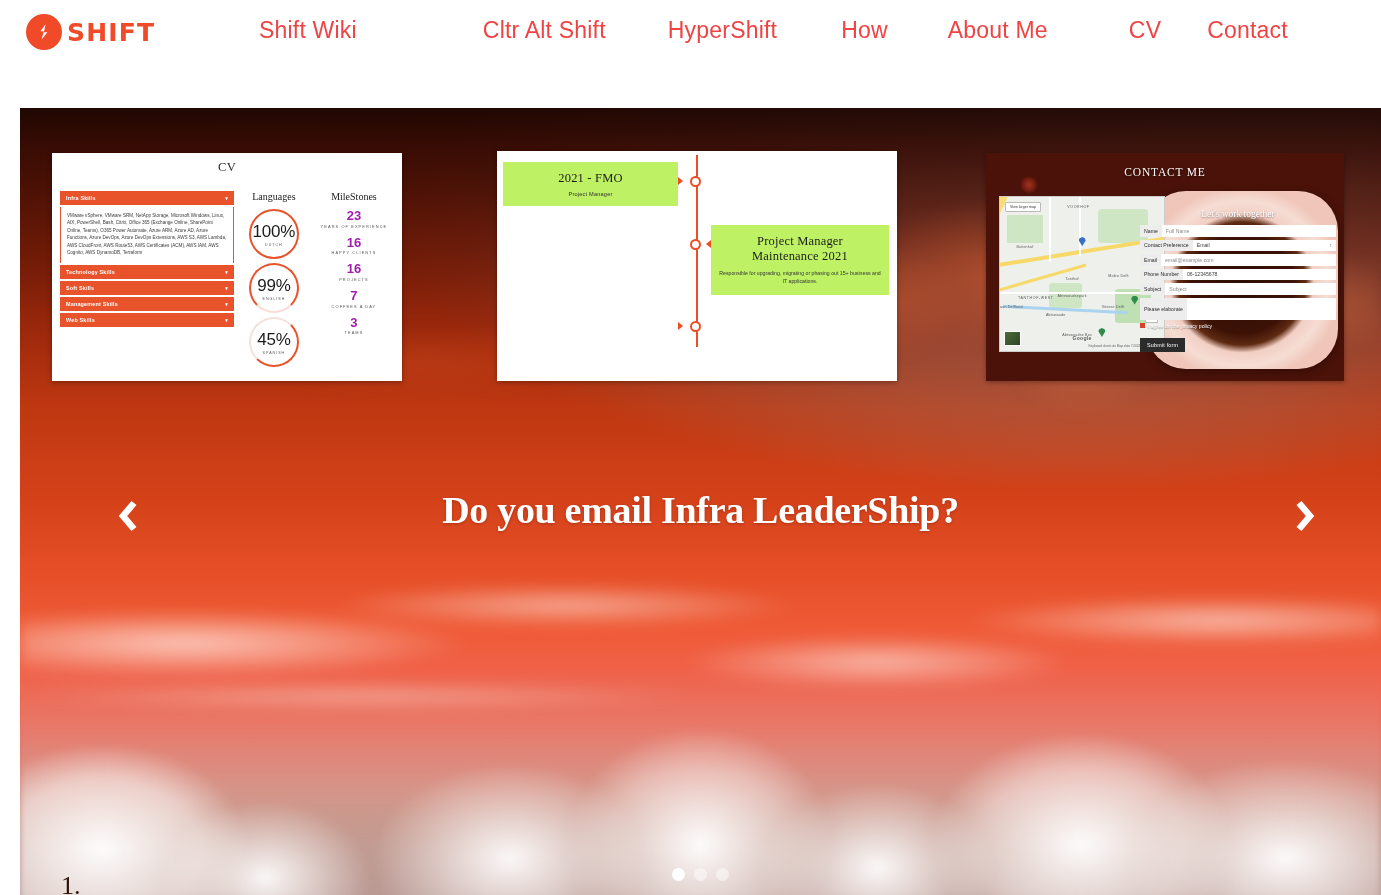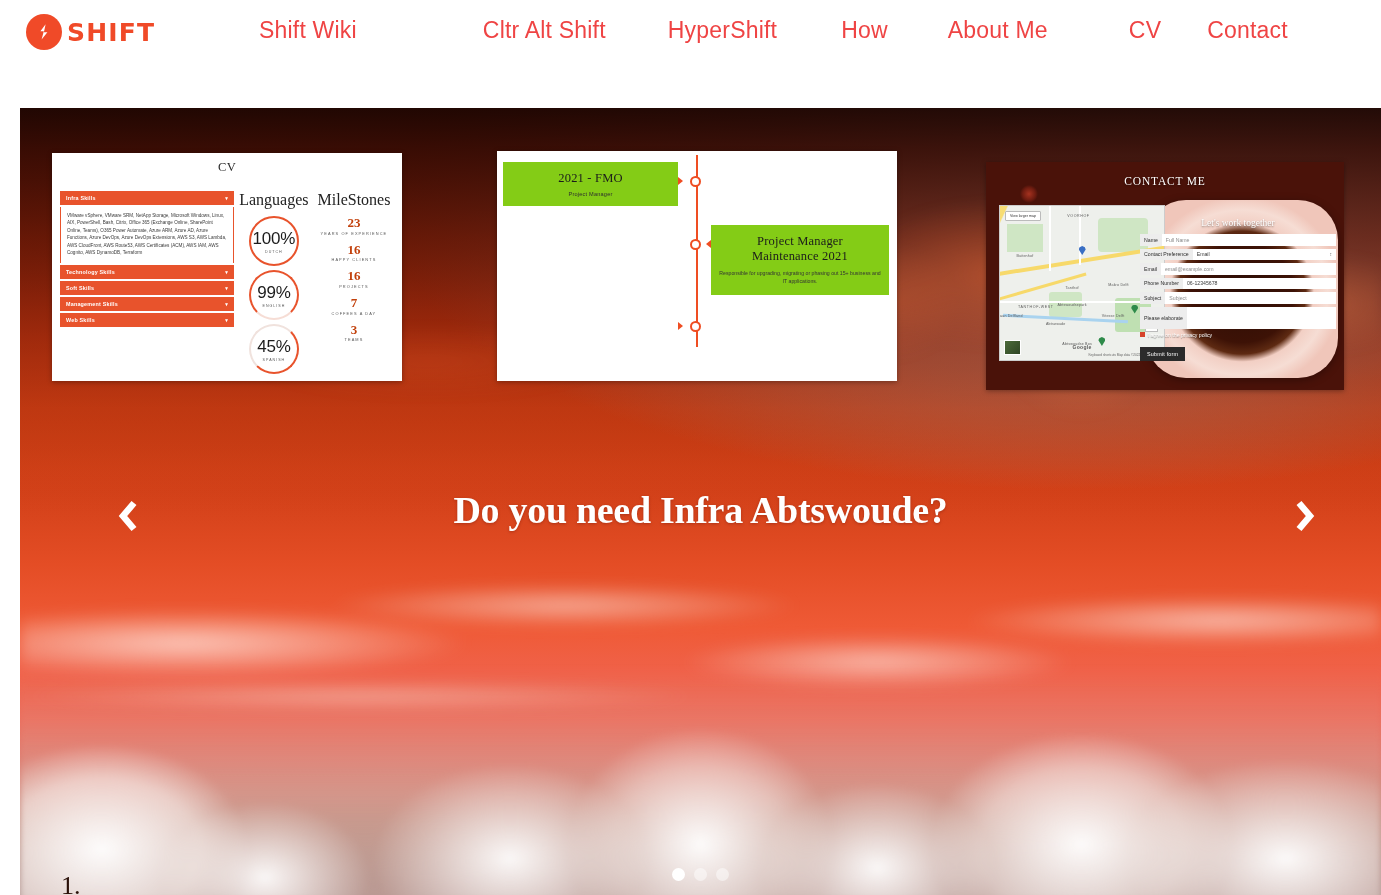--- a/index.html
+++ b/index.html
@@ -132,21 +132,21 @@
   
   .cards-row { position: absolute; left: 0; top: 0; width: 1361px; height: 300px; }
 
   .card {
     position: absolute; background: #fff;
     box-shadow: 0 1px 5px rgba(0,0,0,0.35);
     overflow: hidden;
   }
   .card-cv   { left: 32px;  top: 45px; width: 350px; height: 228px; }
   .card-exp  { left: 477px; top: 43px; width: 400px; height: 230px; }
-  .card-ct   { left: 966px; top: 54px; width: 358px; height: 228px; }
+  .card-ct   { left: 966px; top: 45px; width: 358px; height: 228px; }
 
   
   .cv-title {
     text-align: center; font-family: "Liberation Serif", serif;
     font-size: 12.5px; color: #2a2a2a; margin-top: 7px; letter-spacing: .3px;
   }
   .cv-body { display: flex; padding: 16px 8px 0 8px; }
   .cv-col-skills { width: 178px; }
   .skill-bar {
     background: #e8532c; color: #fff; font-size: 5.4px; font-weight: 700;
@@ -155,55 +155,55 @@
   }
   .skill-bar .chev { font-size: 5px; }
   .skill-body {
     background: #fff; border: 1px solid #e8532c; border-top: 0; border-bottom: 0;
     font-size: 4.6px; line-height: 1.62; color: #3a3a3a;
     padding: 5px 6px 6px 6px; margin-bottom: 2px;
   }
   .cv-col-lang { width: 82px; text-align: center; }
   .cv-col-mile { width: 82px; text-align: center; }
   .cv-sub-head {
-    font-family: "Liberation Serif", serif; font-size: 16px; color: #222;
+    font-family: "Liberation Serif", serif; font-size: 10px; color: #222;
     margin-bottom: 7px;
   }
   .ring {
     width: 50px; height: 50px; border-radius: 50%;
     margin: 0 auto 4px auto;
     display: flex; flex-direction: column; align-items: center; justify-content: center;
   }
   .ring-100 { border: 2.5px solid #e8532c; }
   .ring-99  { border: 2.5px solid #e8532c; border-bottom-color: #f6ddd5;}
   .ring-45  { border: 2.5px solid #f0e2dd; border-right-color: #e8532c; border-bottom-color:#e8532c; }
   .ring-pct { font-size: 17px; font-weight: 400; color: #1c1c1c; letter-spacing:-.2px;}
   .ring-lbl { font-size: 3.6px; letter-spacing: 1px; color: #555; margin-top: 1px;}
   .mile-num {
-    font-family: Liberation Serif, serif; font-weight: 700;
-    font-size: 13px; color: #c2410c; line-height: 1.05;
+    font-family: Liberation Sans, sans-serif; font-weight: 700;
+    font-size: 13px; color: #a21caf; line-height: 1.05;
   }
   .mile-lbl { font-size: 3.9px; letter-spacing: 1.1px; color: #565656; margin: 1px 0 7px 0; }
 
   
   .exp-title {
     text-align: center; font-family: "Liberation Serif", serif;
     font-size: 12.5px; color: #1f1f1f; padding-top: 6px;
   }
   .exp-stage { position: relative; height: 196px; }
   .exp-line {
     position: absolute; left: 199px; top: 4px; width: 2.4px; height: 192px;
     background: #ef4d22;
   }
   .exp-node {
     position: absolute; left: 193px; width: 11px; height: 11px;
     border-radius: 50%; background: #fff; border: 2.2px solid #ef4d22;
   }
   .exp-box {
-    position: absolute; background: #84cc16; padding: 9px 8px;
+    position: absolute; background: #bef264; padding: 9px 8px;
     text-align: center;
   }
   .exp-box-date {
     font-family: "Liberation Serif", serif; font-size: 12.5px;
     color: #1b1b1b; letter-spacing: .2px;
   }
   .exp-box-role { font-size: 5.6px; color: #2e2e2e; margin-top: 5px; letter-spacing:.2px; }
   .exp-box-desc { font-size: 5.2px; color: #343434; margin-top: 5px; line-height: 1.6; }
   .exp-arrow { position: absolute; width:0; height:0; }
   .arrow-r { border-top: 4px solid transparent; border-bottom: 4px solid transparent; border-left: 5px solid #ef4d22; }
@@ -537,21 +537,21 @@
         <div class="chk-row">
           <span class="chk-box"></span>
           <span class="chk-lbl">I agree on the privacy policy</span>
         </div>
         <span class="submit-btn">Submit form</span>
       </div>
     </div>
   </div>
 
   <div class="hero-copy">
-    <div class="hero-h1">Do you need Infra Abtswoude?</div>
+    <div class="hero-h1">Do you email Infra LeaderShip?</div>
   </div>
 
   <div class="car-arrow arrow-prev">
     <span>
       <svg width="30" height="34" viewBox="0 0 30 34">
         <path d="M21 4 L10 17 L21 30" stroke="#ffffff" stroke-width="6.5" fill="none" stroke-linecap="butt" stroke-linejoin="miter"></path>
       </svg>
     </span>
   </div>
   <div class="car-arrow arrow-next">

